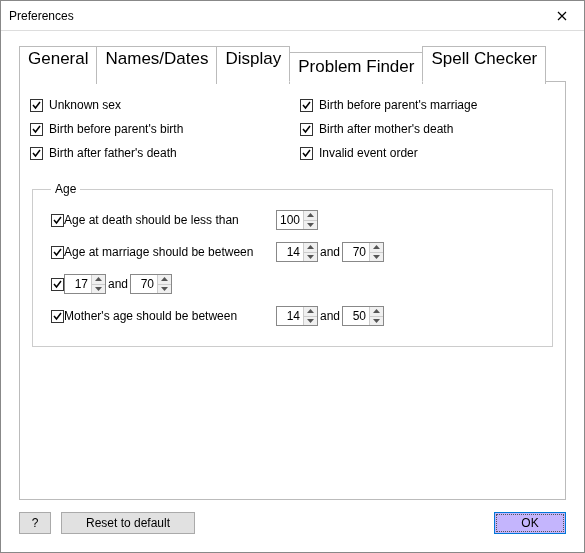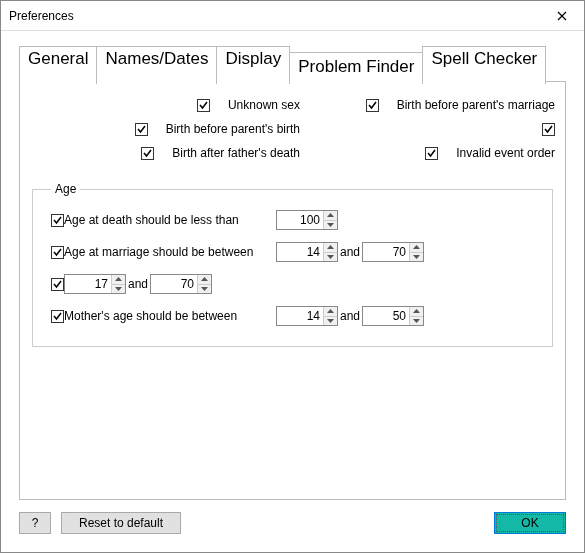--- a/index.html
+++ b/index.html
@@ -76,22 +76,21 @@
   }
   .check-grid {
     display: grid;
     grid-template-columns: 270px 1fr;
     row-gap: 10px;
     margin-bottom: 22px;
   }
   .check-row {
     display: flex;
     align-items: center;
-    gap: 18px;
-    justify-content: flex-end;
+    gap: 6px;
   }
   .checkbox {
     width: 13px;
     height: 13px;
     border: 1px solid #333;
     display: flex;
     align-items: center;
     justify-content: center;
     cursor: pointer;
     background: #fff;
@@ -117,21 +116,20 @@
     align-items: stretch;
     border: 1px solid #888;
     height: 20px;
     background: #fff;
   }
   .spinner .value {
     width: 26px;
     text-align: right;
     padding: 2px 3px 0 0;
     font-size: 12px;
-    margin-left: 20px;
   }
   .spinner .arrows {
     display: flex;
     flex-direction: column;
     width: 14px;
     border-left: 1px solid #ccc;
   }
   .spinner .arrow {
     flex: 1;
     display: flex;
@@ -151,22 +149,22 @@
   .footer .spacer { flex: 1; }
   .btn {
     border: 1px solid #aaa;
     background: #e1e1e1;
     padding: 3px 0;
     font-size: 12px;
     cursor: pointer;
     text-align: center;
   }
   .btn.help { width: 32px; }
-  .btn.reset { width: 120px; }
-  .btn.ok { width: 72px; border: 1px solid #0078d7; outline: 1px dotted #555; outline-offset: -3px; background: #14b8a6;}
+  .btn.reset { width: 134px; }
+  .btn.ok { width: 72px; border: 1px solid #0078d7; outline: 1px dotted #555; outline-offset: -3px; background: #c4b5fd;}
   .btn.cancel { width: 72px; }
   .and { padding: 0 2px; }
 </style>
 </head>
 <body>
 
 <div class="window">
   <div class="titlebar">
     <span class="title">Preferences</span>
     <div class="close">
@@ -211,20 +209,21 @@
               </svg>
             </div>
           <span>Birth before parent's birth</span>
         </div>
         <div class="check-row">
           <div class="checkbox">
               <svg viewBox="0 0 11 11">
                 <path d="M2 5 L4.5 8 L9 2" stroke="#000" stroke-width="1.5" fill="none"></path>
               </svg>
             </div>
+          <span>Birth after mother's death</span>
         </div>
         <div class="check-row">
           <div class="checkbox">
               <svg viewBox="0 0 11 11">
                 <path d="M2 5 L4.5 8 L9 2" stroke="#000" stroke-width="1.5" fill="none"></path>
               </svg>
             </div>
           <span>Birth after father's death</span>
         </div>
         <div class="check-row">

